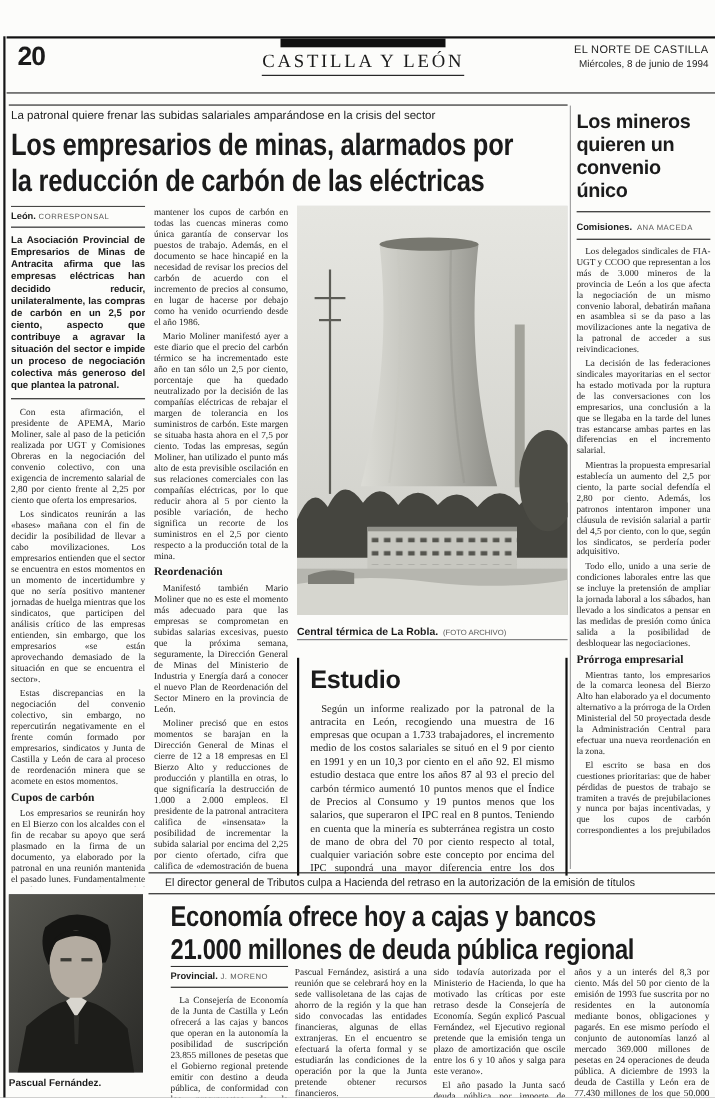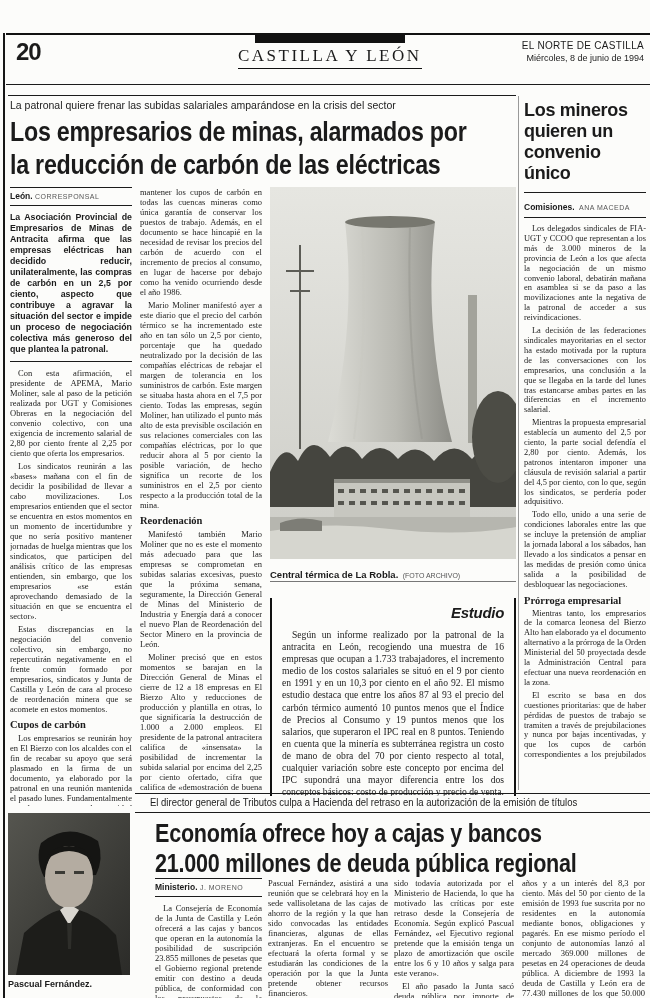--- a/index.html
+++ b/index.html
@@ -7,21 +7,21 @@
         color:#1b1b1b;overflow:hidden;font-family:"Liberation Serif",serif;}
   .abs{position:absolute;}
   .rule{background:#1b1b1b;height:1px;}
   .sans{font-family:"Liberation Sans",sans-serif;}
   .serif{font-family:"Liberation Serif",serif;}
 
   
   .top-rule{left:6px;top:33px;width:644px;height:2px;background:#111;}
   .edge-line{left:3px;top:33px;width:2px;height:965px;background:#161616;}
   .page-num{left:16px;top:38px;font-weight:bold;font-size:24px;letter-spacing:-1px;}
-  .sec-block{left:238px;top:35px;width:184px;text-align:left;}
+  .sec-block{left:238px;top:35px;width:184px;text-align:right;}
   .sec-bar{width:150px;height:8px;background:#111;margin:0 auto;}
   .sec-title{font-family:"Liberation Serif",serif;font-size:17px;letter-spacing:2.5px;margin-top:3px;white-space:nowrap;}
   .sec-rule{width:184px;height:1px;background:#111;margin-top:2px;}
   .paper-info{right:6px;top:40px;text-align:right;line-height:1.25;}
   .paper-name{font-weight:normal;font-size:10px;letter-spacing:.3px;}
   .paper-date{font-size:9px;color:#222;}
   .header-rule{left:6px;top:84px;width:644px;}
 
   
   .kick-rule{left:8px;top:95px;width:508px;}
@@ -49,22 +49,22 @@
   
   .main-photo{left:270px;top:187px;width:246px;height:372px;background:#ddd;}
   .main-caption{left:270px;top:564px;width:246px;font-family:"Liberation Sans",sans-serif;}
   .cap-bold{font-weight:bold;font-size:9.5px;}
   .cap-credit{font-size:7px;color:#555;}
   .caption-rule{left:270px;top:581px;width:246px;background:#777;}
 
   
   .study{left:270px;top:598px;width:222px;height:194px;border-left:2px solid #111;
          border-right:2px solid #111;padding:4px 10px 0 10px;overflow:hidden;}
-  .study-title{font-family:"Liberation Sans",sans-serif;font-weight:bold;font-size:15px;
-               text-align:right;letter-spacing:-.3px;margin:2px 0 8px 0;font-style:italic;}
+  .study-title{font-family:"Liberation Sans",sans-serif;font-weight:bold;font-size:23px;
+               text-align:left;letter-spacing:-.3px;margin:2px 0 8px 0;}
   .study-text{font-size:9.6px;line-height:12.1px;text-align:justify;text-indent:10px;}
 
   
   .main-side-vrule{left:518px;top:96px;width:1px;height:694px;background:#999;}
   .side{left:524px;top:100px;width:122px;height:660px;overflow:hidden;}
   .side-head{font-family:"Liberation Sans",sans-serif;font-weight:bold;font-size:18px;
              line-height:21px;letter-spacing:-.3px;}
   .side-body{font-size:8.4px;line-height:9.9px;text-align:justify;}
   .side-body p{margin:0 0 3px 0;}
   .side .byline-block{margin-top:8px;}
@@ -245,21 +245,21 @@
 
   <div class="abs bot-headline sans">
     <div class="hl-line">Economía ofrece hoy a cajas y bancos</div>
     <div class="hl-line">21.000 millones de deuda pública regional</div>
   </div>
 
   <div class="bcol bcol1 serif">
     <div class="byline-block">
       <div class="rule"></div>
       <div class="byline-text">
-        <span class="byline-place">Ministerio.</span>
+        <span class="byline-place">Provincial.</span>
         <span class="byline-author">J. MORENO</span>
       </div>
       <div class="rule"></div>
     </div>
     <p class="ind">La Consejería de Economía de la Junta de Castilla y León ofrecerá a las cajas y bancos que operan en la autonomía la posibilidad de suscripción 23.855 millones de pesetas que el Gobierno regional pretende emitir con destino a deuda pública, de conformidad con los presupuestos de la comunidad autónoma. El director general de Tributos,</p>
   </div>
   <div class="bcol bcol2 serif">
     <p>Pascual Fernández, asistirá a una reunión que se celebrará hoy en la sede vallisoletana de las cajas de ahorro de la región y la que han sido convocadas las entidades financieras, algunas de ellas extranjeras. En el encuentro se efectuará la oferta formal y se estudiarán las condiciones de la operación por la que la Junta pretende obtener recursos financieros.</p>
 
   </div>

